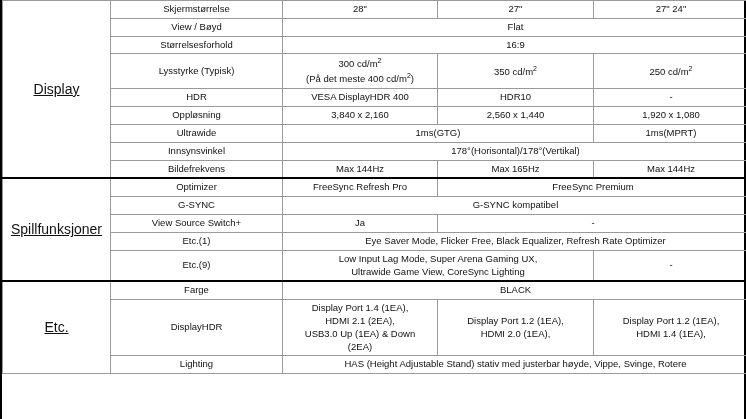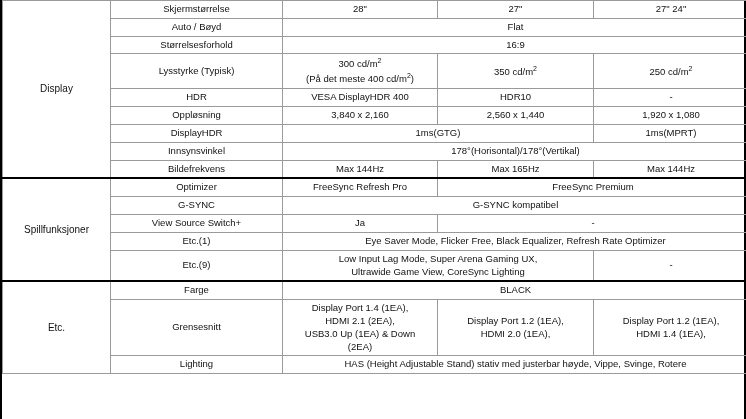--- a/index.html
+++ b/index.html
@@ -31,23 +31,24 @@
   table.spec td {
     border: 1px solid #9a9a9a;
     text-align: center;
     vertical-align: middle;
     padding: 2px 2px;
     line-height: 1.35;
     color: #111;
     margin-left: 12px;
   }
   td.group {
-    font-size: 10px;
+    font-size: 14px;
     border-left: 2px solid #000;
     border-right: 1px solid #9a9a9a;
+    text-decoration: underline;
   }
   tr.section-top > td {
     border-top: 2px solid #000;
   }
   td.label {
     font-size: 9.5px;
   }
   td.val {
     font-size: 9.5px;
   }
@@ -76,21 +77,21 @@
     </colgroup>
     <tbody>
         <tr>
           <td class="group" rowspan="9">Display</td>
           <td class="label">Skjermstørrelse</td>
           <td class="val" colspan="1">28"</td>
           <td class="val" colspan="1">27"</td>
           <td class="val" colspan="1">27" 24"</td>
         </tr>
         <tr>
-          <td class="label">Auto / Bøyd</td>
+          <td class="label">View / Bøyd</td>
           <td class="val" colspan="3">Flat</td>
         </tr>
         <tr>
           <td class="label">Størrelsesforhold</td>
           <td class="val" colspan="3">16:9</td>
         </tr>
         <tr>
           <td class="label">Lysstyrke (Typisk)</td>
           <td class="val multiline" colspan="1">
             <div>300 cd/m<span class="sup">2</span></div>
@@ -105,21 +106,21 @@
           <td class="val" colspan="1">HDR10</td>
           <td class="val" colspan="1">-</td>
         </tr>
         <tr>
           <td class="label">Oppløsning</td>
           <td class="val" colspan="1">3,840 x 2,160</td>
           <td class="val" colspan="1">2,560 x 1,440</td>
           <td class="val" colspan="1">1,920 x 1,080</td>
         </tr>
         <tr>
-          <td class="label">DisplayHDR</td>
+          <td class="label">Ultrawide</td>
           <td class="val" colspan="2">1ms(GTG)</td>
           <td class="val" colspan="1">1ms(MPRT)</td>
         </tr>
         <tr>
           <td class="label">Innsynsvinkel</td>
           <td class="val" colspan="3">178°(Horisontal)/178°(Vertikal)</td>
         </tr>
         <tr>
           <td class="label">Bildefrekvens</td>
           <td class="val" colspan="1">Max 144Hz</td>
@@ -152,21 +153,21 @@
             <div>Ultrawide Game View, CoreSync Lighting</div>
           </td>
           <td class="val" colspan="1">-</td>
         </tr>
         <tr class="section-top">
           <td class="group" rowspan="3">Etc.</td>
           <td class="label">Farge</td>
           <td class="val" colspan="3">BLACK</td>
         </tr>
         <tr>
-          <td class="label">Grensesnitt</td>
+          <td class="label">DisplayHDR</td>
           <td class="val multiline" colspan="1">
             <div>Display Port 1.4 (1EA),</div>
             <div>HDMI 2.1 (2EA),</div>
             <div>USB3.0 Up (1EA) &amp; Down</div>
             <div>(2EA)</div>
           </td>
           <td class="val multiline" colspan="1">
             <div>Display Port 1.2 (1EA),</div>
             <div>HDMI 2.0 (1EA),</div>
           </td>

